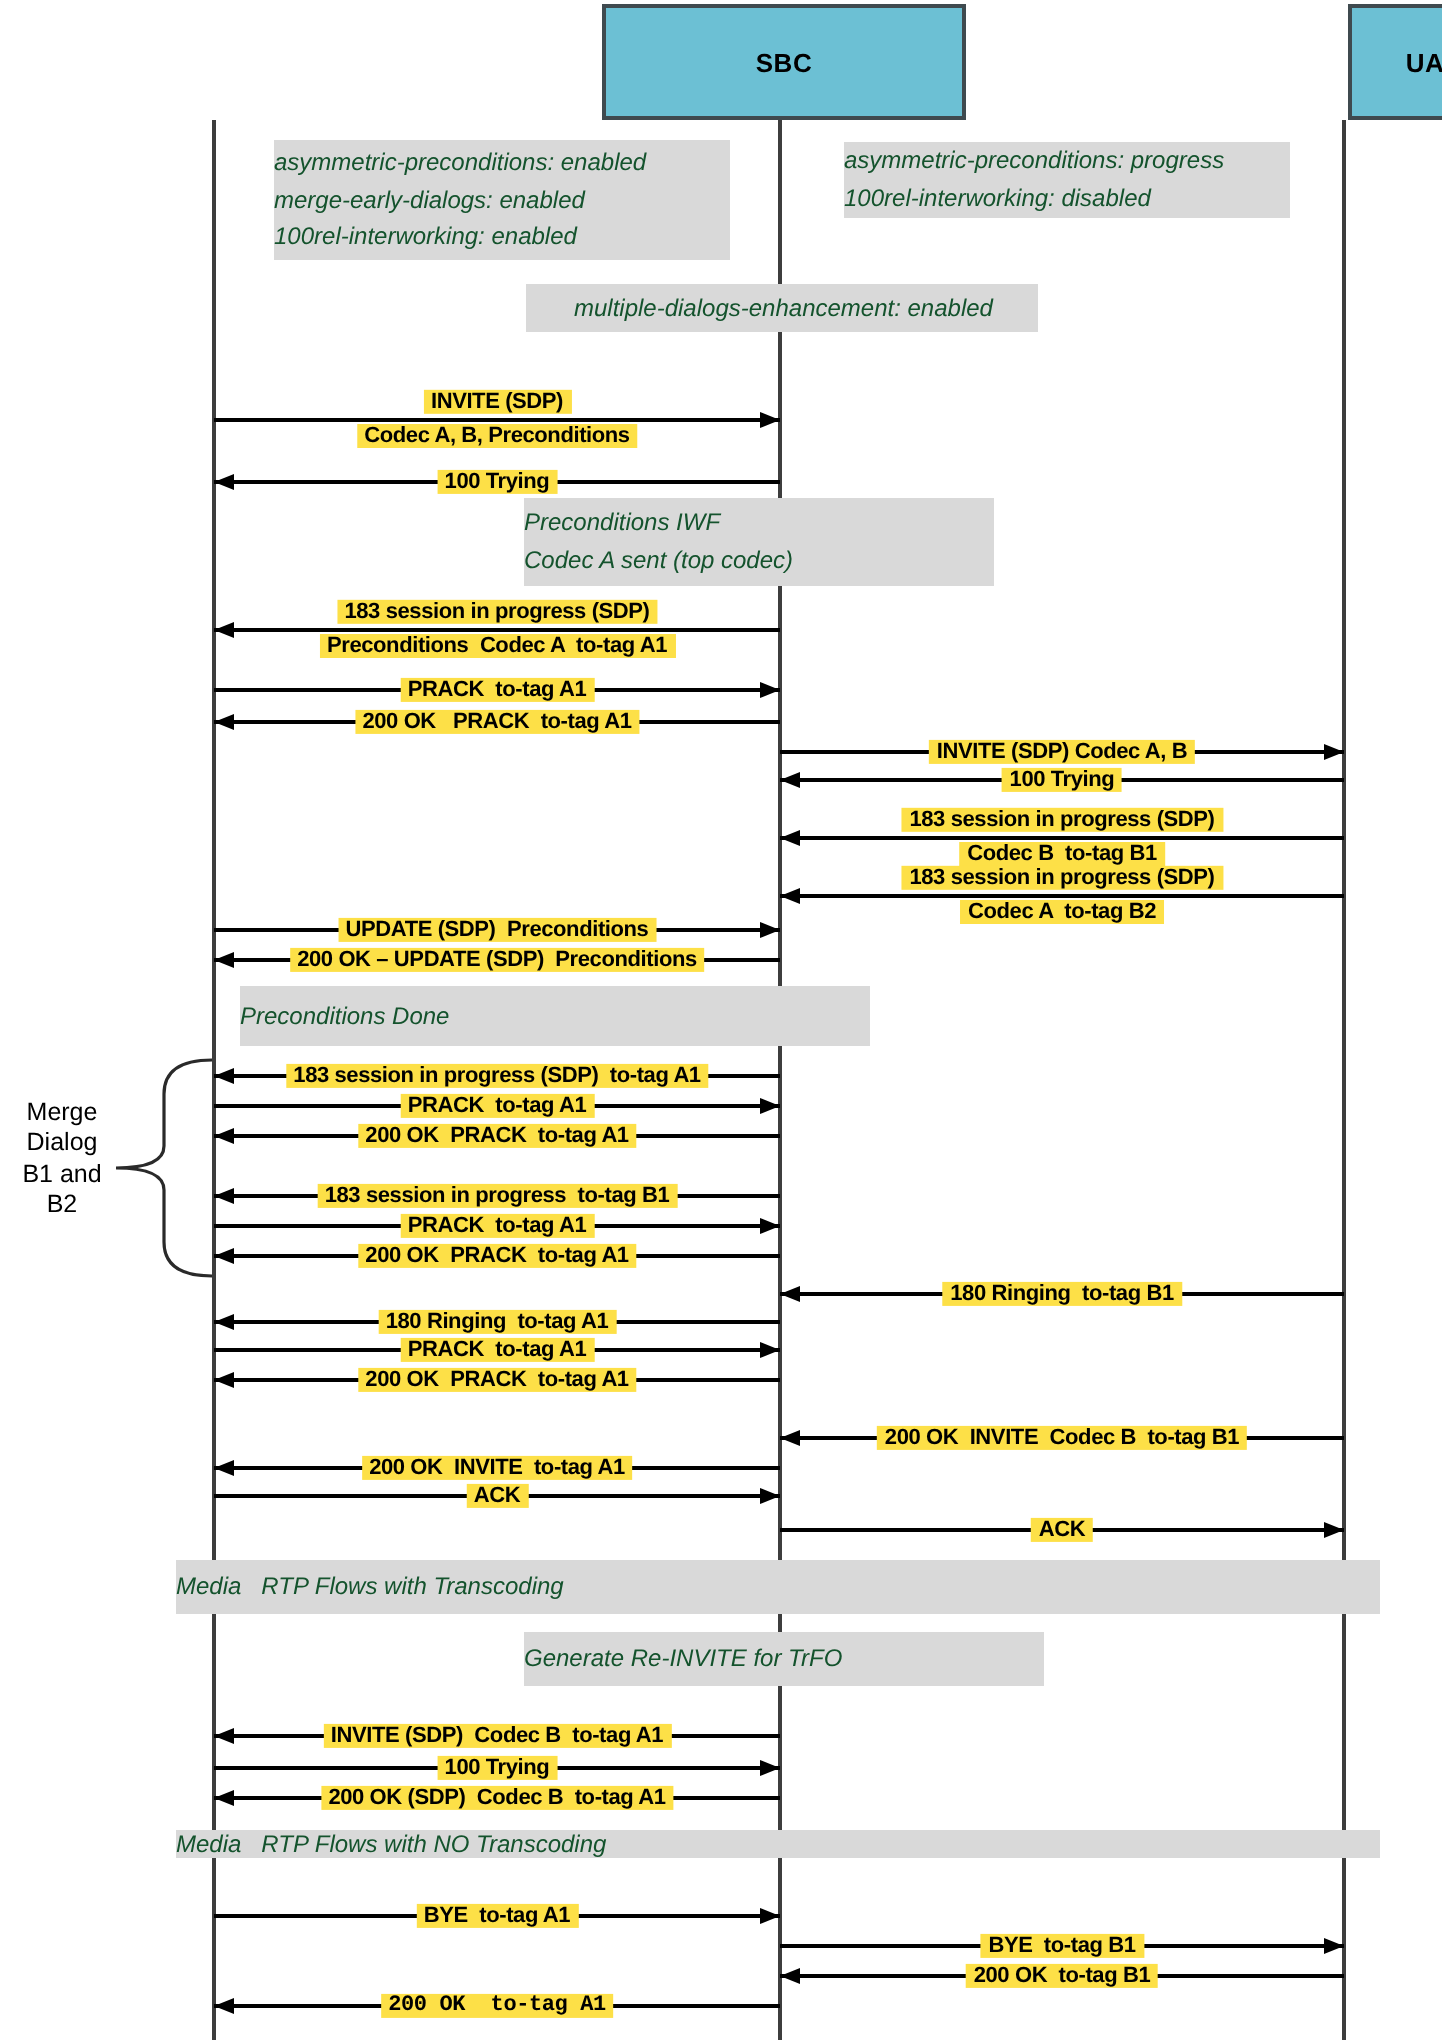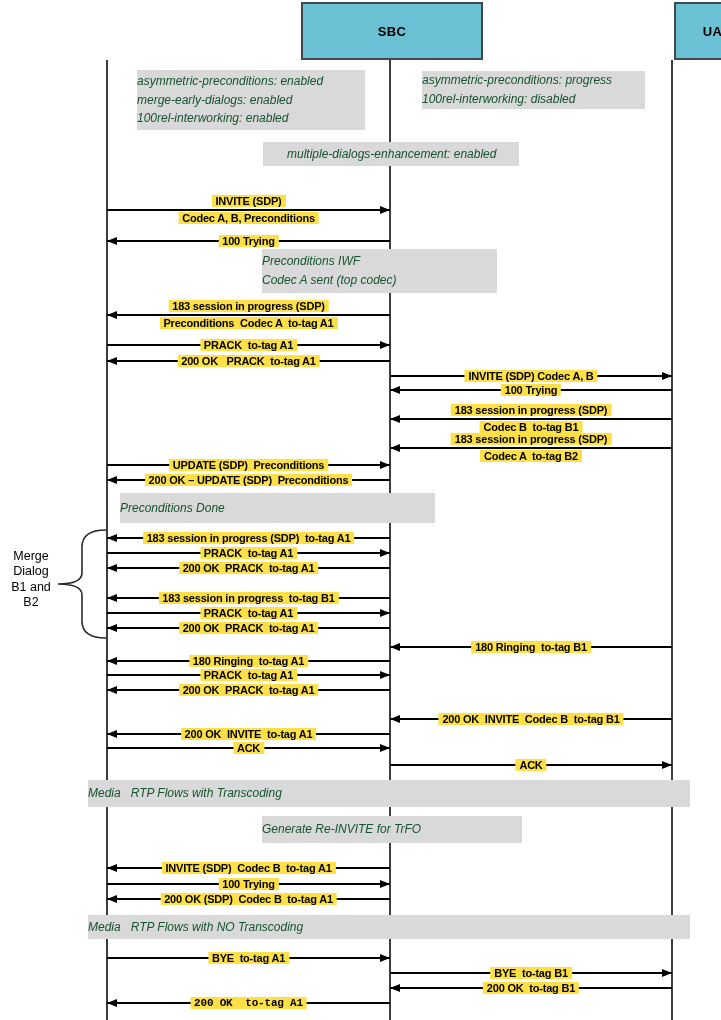--- a/index.html
+++ b/index.html
@@ -68,21 +68,21 @@
   </svg>
 
   <div id="notes">
       <div class="note" style="left: 137px; top: 70px; width: 228px; height: 60px;"><span>asymmetric-preconditions: enabled</span><span>merge-early-dialogs: enabled</span><span>100rel-interworking: enabled</span></div>
       <div class="note" style="left: 422px; top: 71px; width: 223px; height: 38px;"><span>asymmetric-preconditions: progress</span><span>100rel-interworking: disabled</span></div>
       <div class="note" style="left: 263px; top: 142px; width: 256px; height: 24px; padding-left: 24px;"><span>multiple-dialogs-enhancement: enabled</span></div>
       <div class="note" style="left: 262px; top: 249px; width: 235px; height: 44px;"><span>Preconditions IWF</span><span>Codec A sent (top codec)</span></div>
       <div class="note" style="left: 92px; top: 493px; width: 315px; height: 30px; margin-left: 28px;"><span>Preconditions Done</span></div>
       <div class="note" style="left: 88px; top: 780px; width: 602px; height: 27px;"><span>Media   RTP Flows with Transcoding</span></div>
       <div class="note" style="left: 262px; top: 816px; width: 260px; height: 27px;"><span>Generate Re-INVITE for TrFO</span></div>
-      <div class="note" style="left: 88px; top: 915px; width: 602px; height: 24px;"><span>Media   RTP Flows with NO Transcoding</span></div>
+      <div class="note" style="left: 88px; top: 915px; width: 602px; height: 14px;"><span>Media   RTP Flows with NO Transcoding</span></div>
     </div>
   <div id="msgs">
       <div class="msg" style="left: 107px; top: 209px; width: 283px;">
     <div class="mline"></div>
     <div class="arrow arrow-r"></div>
   <div class="mlabel lbl-above">INVITE (SDP)</div>
         <div class="mlabel lbl-below">Codec A, B, Preconditions</div>
       </div>
       <div class="msg" style="left: 107px; top: 240px; width: 283px;">
     <div class="mline"></div>

